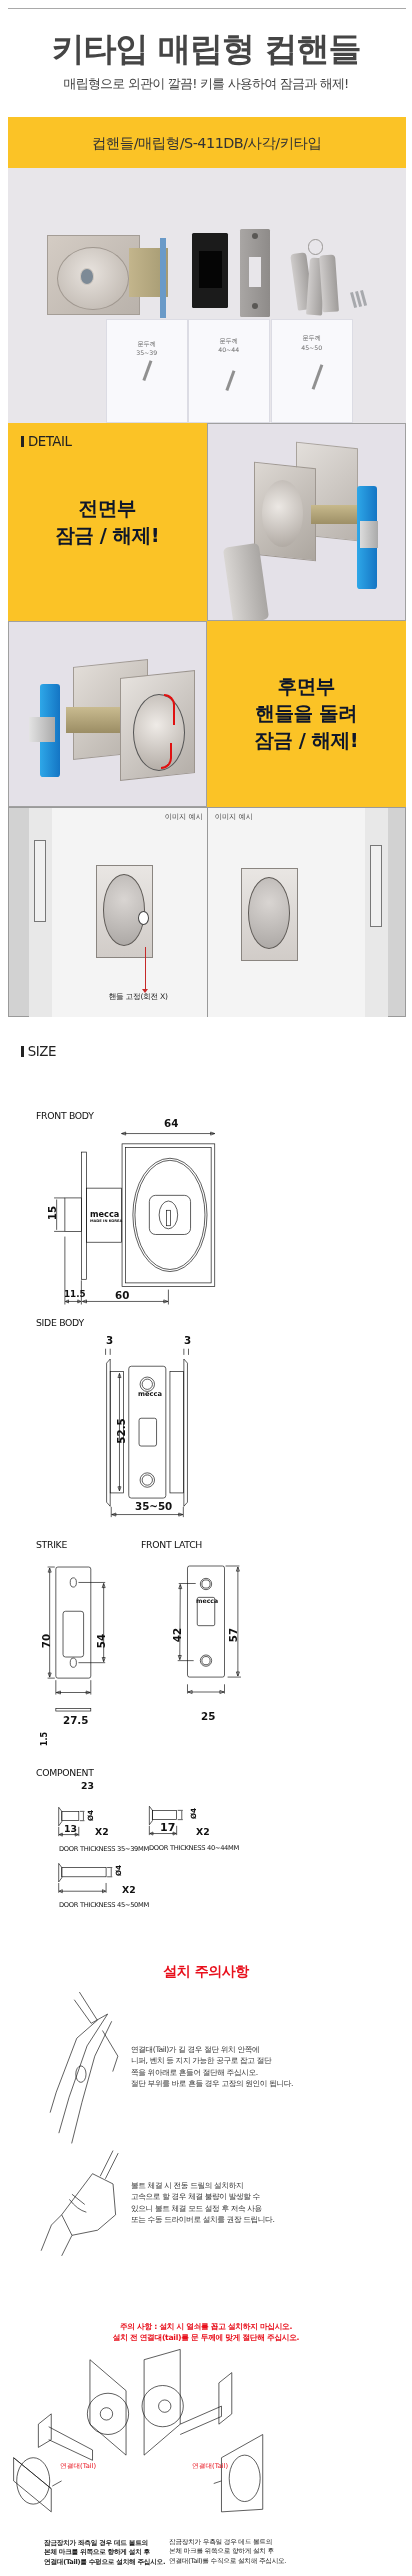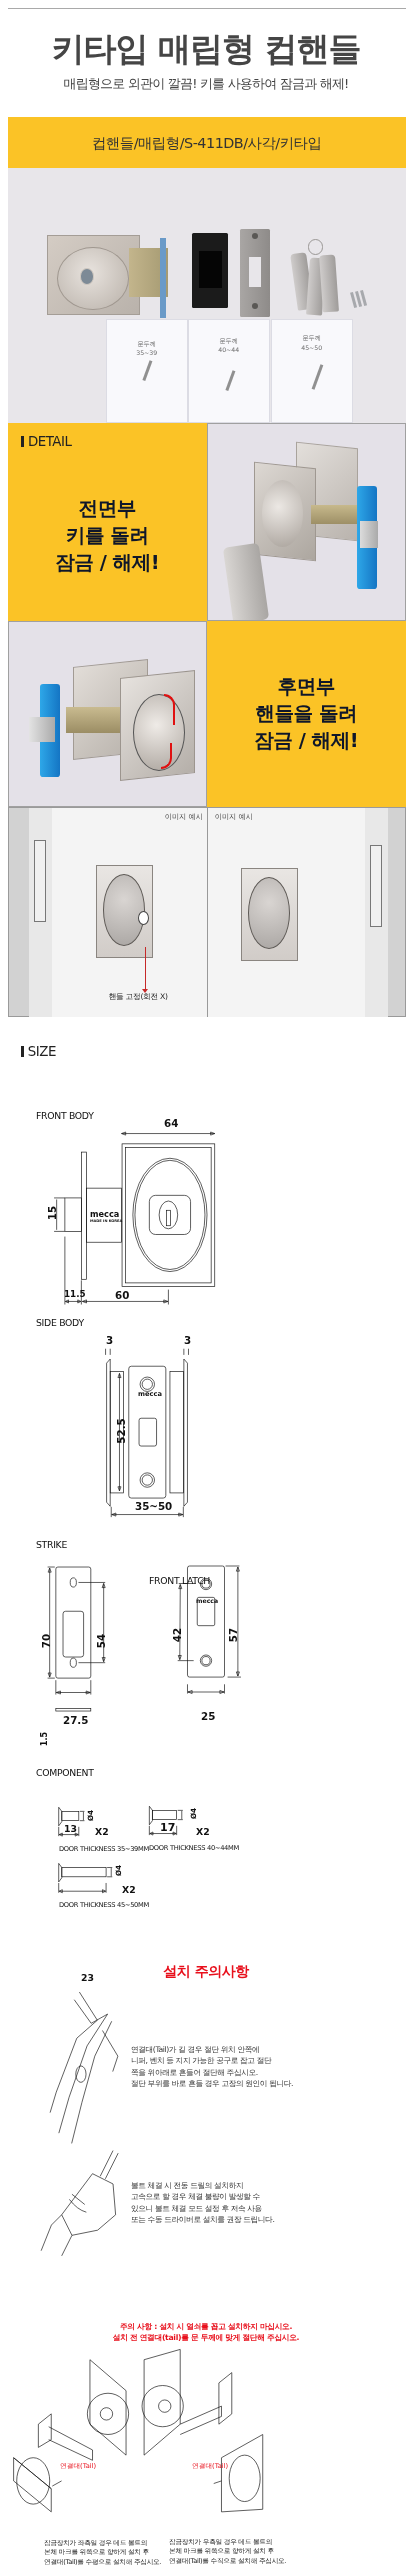--- a/index.html
+++ b/index.html
@@ -117,21 +117,20 @@
 </div>
 
 <div class="abs detail-grid">
   <div class="cell yellow" style="left:0;top:0;width:199px;height:198px;">
     <div class="sec-head" style="left:13px;top:11.3px;">
       <span class="bar"></span>
       <span>DETAIL</span>
     </div>
     <div class="big-copy" style="top:72px;">
       <div>전면부</div>
-      <div>키를 돌려</div>
       <div>잠금 / 해제!</div>
     </div>
   </div>
   <div class="cell grey" style="left:199px;top:0;width:199px;height:198px;">
     <div style="position:absolute;left:88px;top:20.6px;width:62px;height:93px;background:linear-gradient(135deg,#e3dfdb,#b9b3ad);border:1px solid #a9a39c;transform:skewY(6deg);"></div>
     <div style="position:absolute;left:46px;top:41px;width:62px;height:93px;background:linear-gradient(135deg,#ddd8d3,#aca69f);border:1px solid #9f9891;transform:skewY(6deg);"></div>
     <div style="position:absolute;left:54px;top:56px;width:41px;height:67px;border-radius:50%;background:radial-gradient(circle at 40% 40%,#ece8e4,#a7a099);"></div>
     <div style="position:absolute;left:103px;top:81px;width:57px;height:18.5px;background:linear-gradient(180deg,#c7b98c,#9d8f66);"></div>
     <div style="position:absolute;left:149px;top:62px;width:20.6px;height:103px;background:linear-gradient(90deg,#2ea7e8,#1475c4);border-radius:3.1px;"></div>
     <div style="position:absolute;left:152px;top:97px;width:18.5px;height:27px;background:linear-gradient(90deg,#dcdcdc,#aaa);"></div>
@@ -236,21 +235,21 @@
   <line x1="217" y1="360" x2="355" y2="360"></line>
   <path d="M217 360 l8 -3 v6 z M355 360 l-8 -3 v6 z" fill="#111"></path>
 </svg>
 <div class="dim" style="left:106px;top:1334px;">3</div>
 <div class="dim" style="left:184px;top:1334px;">3</div>
 <div class="dim dim-rot" style="left:108px;top:1425px;">52.5</div>
 <div style="position:absolute;left:138px;top:1390px;font-size:6.7px;font-weight:bold;color:#111;">mecca</div>
 <div class="dim" style="left:135px;top:1500px;">35~50</div>
 
 <div class="dwg-label" style="left:36px;top:1539px;">STRIKE</div>
-<div class="dwg-label" style="left:149px;top:1539px;margin-top:36px;">FRONT LATCH</div>
+<div class="dwg-label" style="left:141px;top:1539px;">FRONT LATCH</div>
 <svg class="dwg" style="left:0;top:1566px;" width="412" height="144" viewBox="0 0 800 280">
   <rect x="108" y="2" width="68" height="216" rx="4"></rect>
   <ellipse cx="142" cy="32" rx="6" ry="9"></ellipse>
   <ellipse cx="142" cy="188" rx="6" ry="9"></ellipse>
   <rect x="122" y="88" width="40" height="89" rx="5"></rect>
   <line x1="92" y1="2" x2="106" y2="2"></line>
     <line x1="92" y1="218" x2="106" y2="218"></line>
   <line x1="96" y1="4" x2="96" y2="216"></line>
   <path d="M96 4 l-3 8 h6 z M96 216 l-3 -8 h6 z" fill="#111"></path>
   <line x1="152" y1="32" x2="204" y2="32"></line>
@@ -321,21 +320,21 @@
   <path d="M115 171 l6 -3 v6 z M205 171 l-6 -3 v6 z" fill="#111"></path>
 </svg>
 <div class="dim" style="left:64px;top:1823px;font-size:9.3px;">13</div>
 <div class="dim dim-rot" style="left:85px;top:1811px;font-size:7.2px;">Ø4</div>
 <div class="dim" style="left:95px;top:1826px;font-size:9.3px;">X2</div>
 <div class="comp-lbl" style="left:59px;top:1845px;">DOOR THICKNESS 35~39MM</div>
 <div class="dim" style="left:160px;top:1821px;font-size:11px;">17</div>
 <div class="dim dim-rot" style="left:188px;top:1809px;font-size:7.2px;">Ø4</div>
 <div class="dim" style="left:196px;top:1826px;font-size:9.3px;">X2</div>
 <div class="comp-lbl" style="left:149px;top:1844px;">DOOR THICKNESS 40~44MM</div>
-<div class="dim" style="left:81px;top:1972px;font-size:9.3px;">23</div>
+<div class="dim" style="left:81px;top:1780px;font-size:9.3px;">23</div>
 <div class="dim dim-rot" style="left:113px;top:1866px;font-size:7.2px;">Ø4</div>
 <div class="dim" style="left:122px;top:1884px;font-size:9.3px;">X2</div>
 <div class="comp-lbl" style="left:59px;top:1901px;">DOOR THICKNESS 45~50MM</div>
 
 <div class="abs caution-title">설치 주의사항</div>
 <svg class="dwg" style="left:46px;top:1989px;" width="77" height="160" viewBox="0 0 150 310">
   <path d="M65 5 L100 60 L60 95 L20 200 L8 240"></path>
   <path d="M55 20 L88 66 L120 48"></path>
   <path d="M120 48 L80 110 L45 210 L25 280"></path>
   <path d="M128 62 L95 130 L70 220 L50 300"></path>
@@ -383,21 +382,21 @@
   <circle cx="300" cy="95" r="12"></circle>
   <path d="M330 130 L410 95 L410 115 L330 150"></path>
   <path d="M405 50 L430 30 L430 110 L405 130 Z"></path>
   <path d="M410 195 L490 150 L490 295 L410 300 Z"></path>
   <ellipse cx="455" cy="235" rx="30" ry="45"></ellipse>
   <line x1="395" y1="245" x2="410" y2="240"></line>
 </svg>
 <div class="tail-lbl" style="left:60px;top:2462px;">연결대(Tail)</div>
 <div class="tail-lbl" style="left:192px;top:2462px;">연결대(Tail)</div>
 
-<div class="small-note" style="left:44px;top:2539px;">
+<div class="small-note" style="left:44px;top:2539px;font-weight:bold;">
   <div>잠금장치가 좌측일 경우 데드 볼트의</div>
   <div>본체 마크를 위쪽으로 향하게 설치 후</div>
   <div>연결대(Tail)를 수평으로 설치해 주십시오.</div>
 </div>
 <div class="small-note" style="left:169px;top:2538px;">
   <div>잠금장치가 우측일 경우 데드 볼트의</div>
   <div>본체 마크를 위쪽으로 향하게 설치 후</div>
   <div>연결대(Tail)를 수직으로 설치해 주십시오.</div>
 </div>
 

